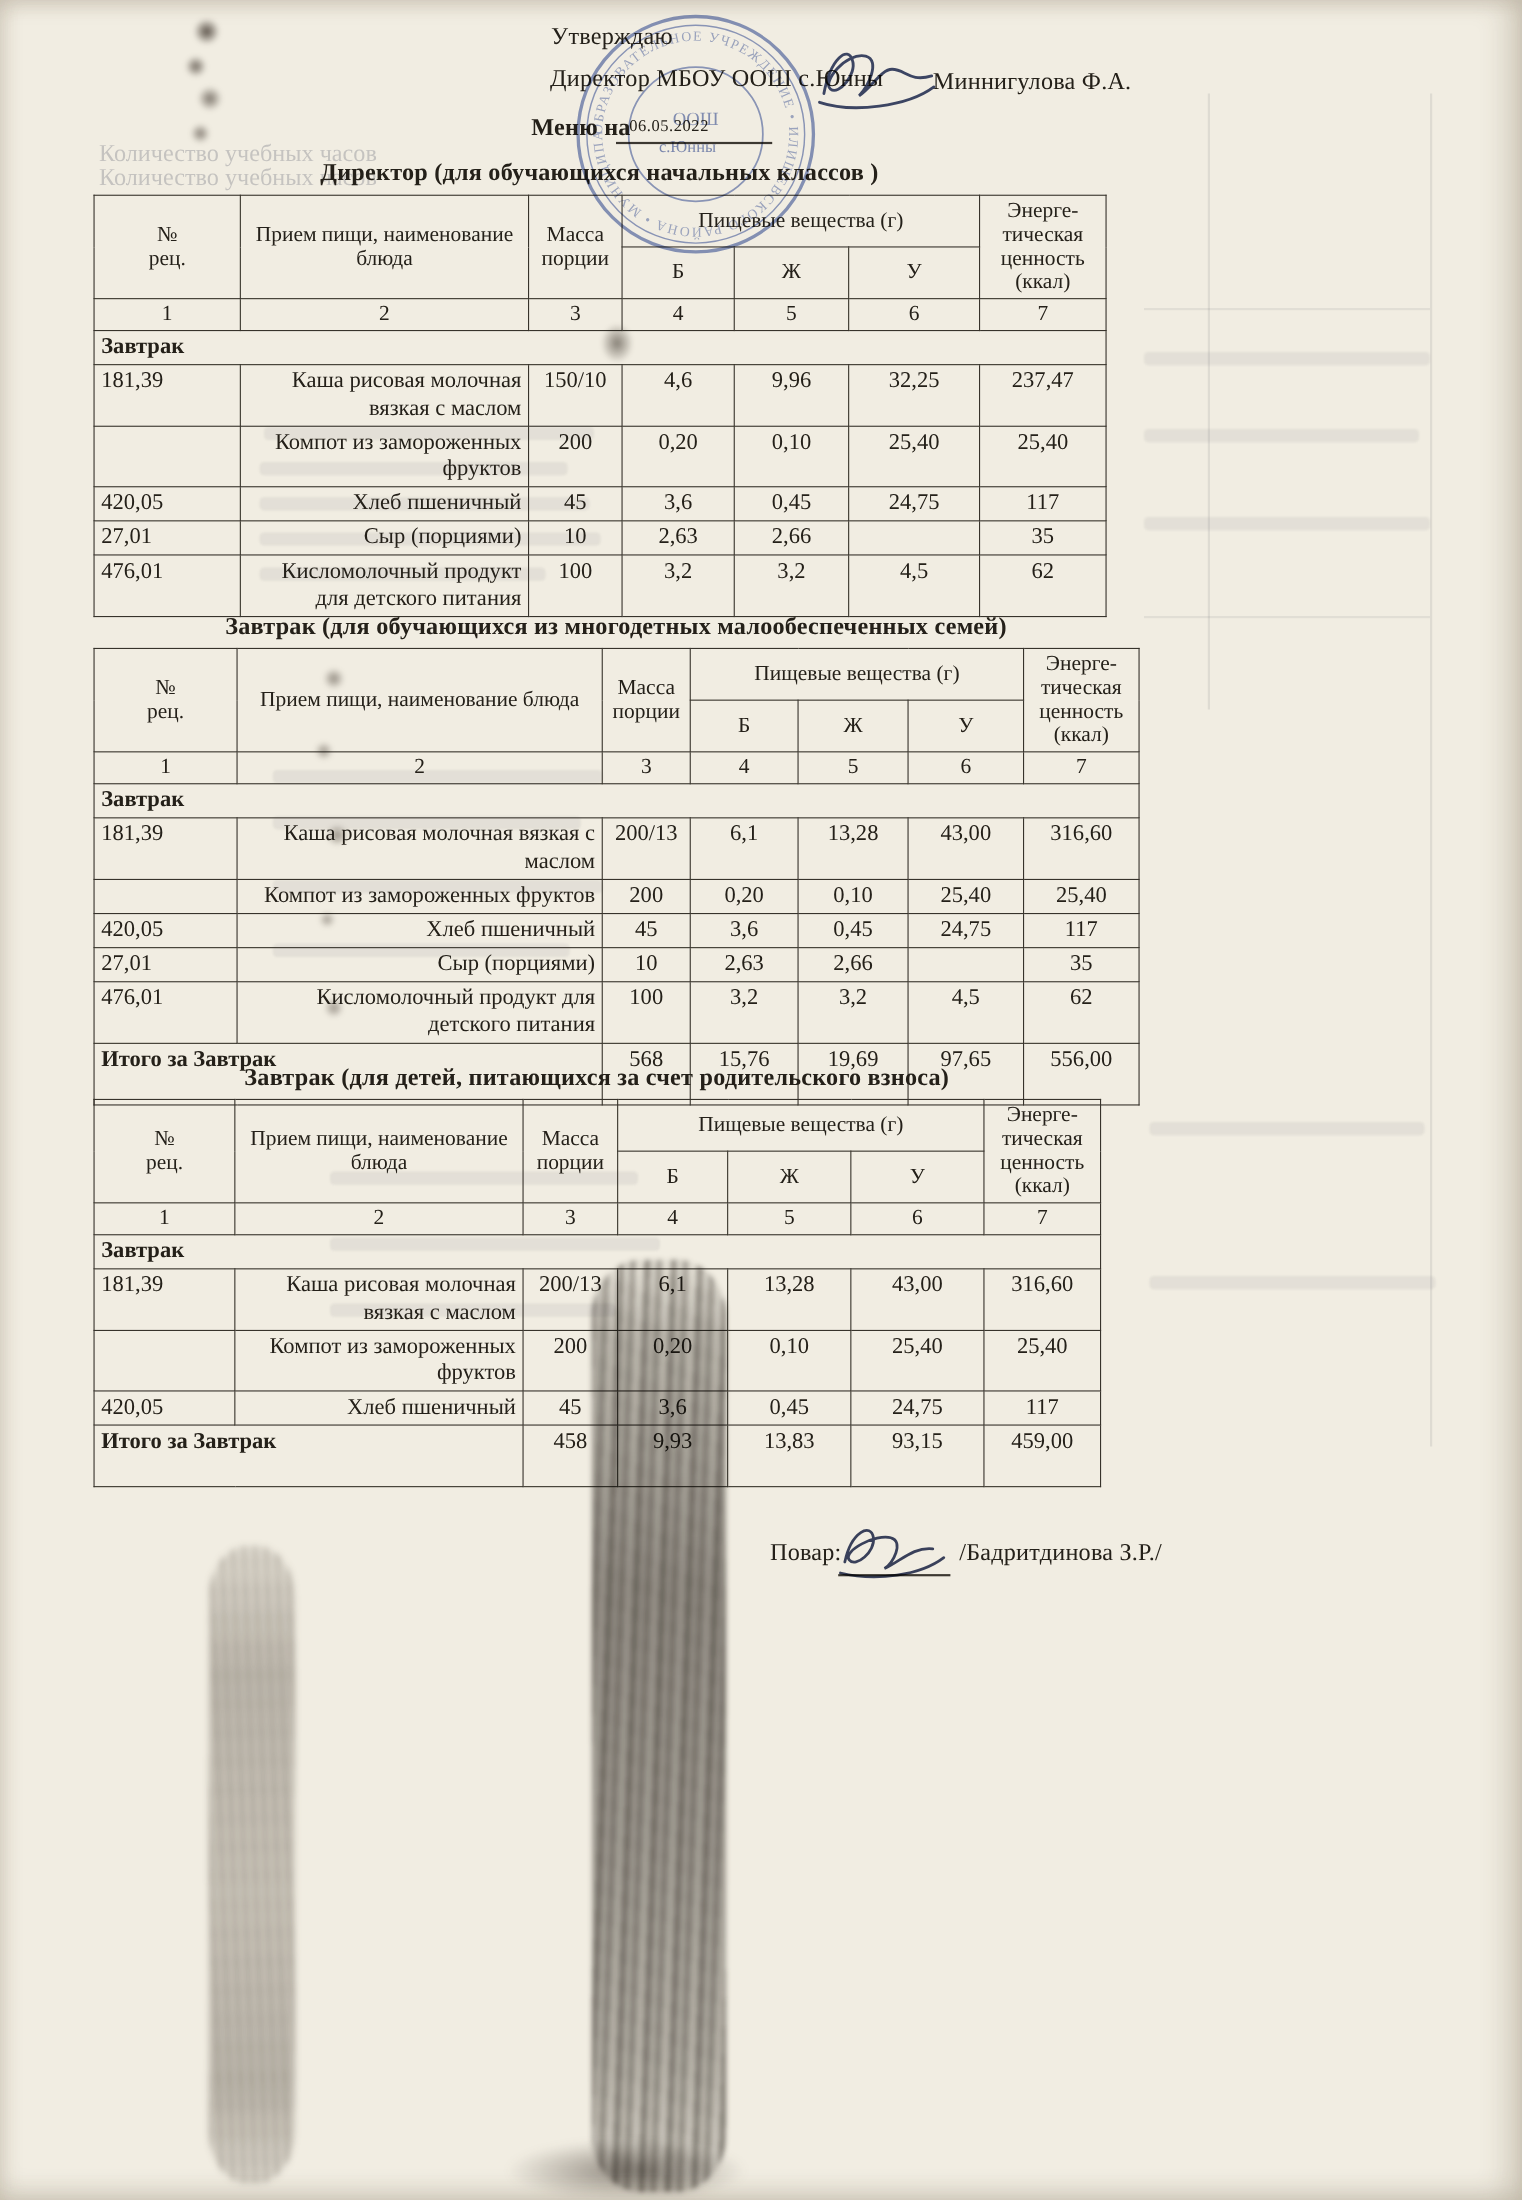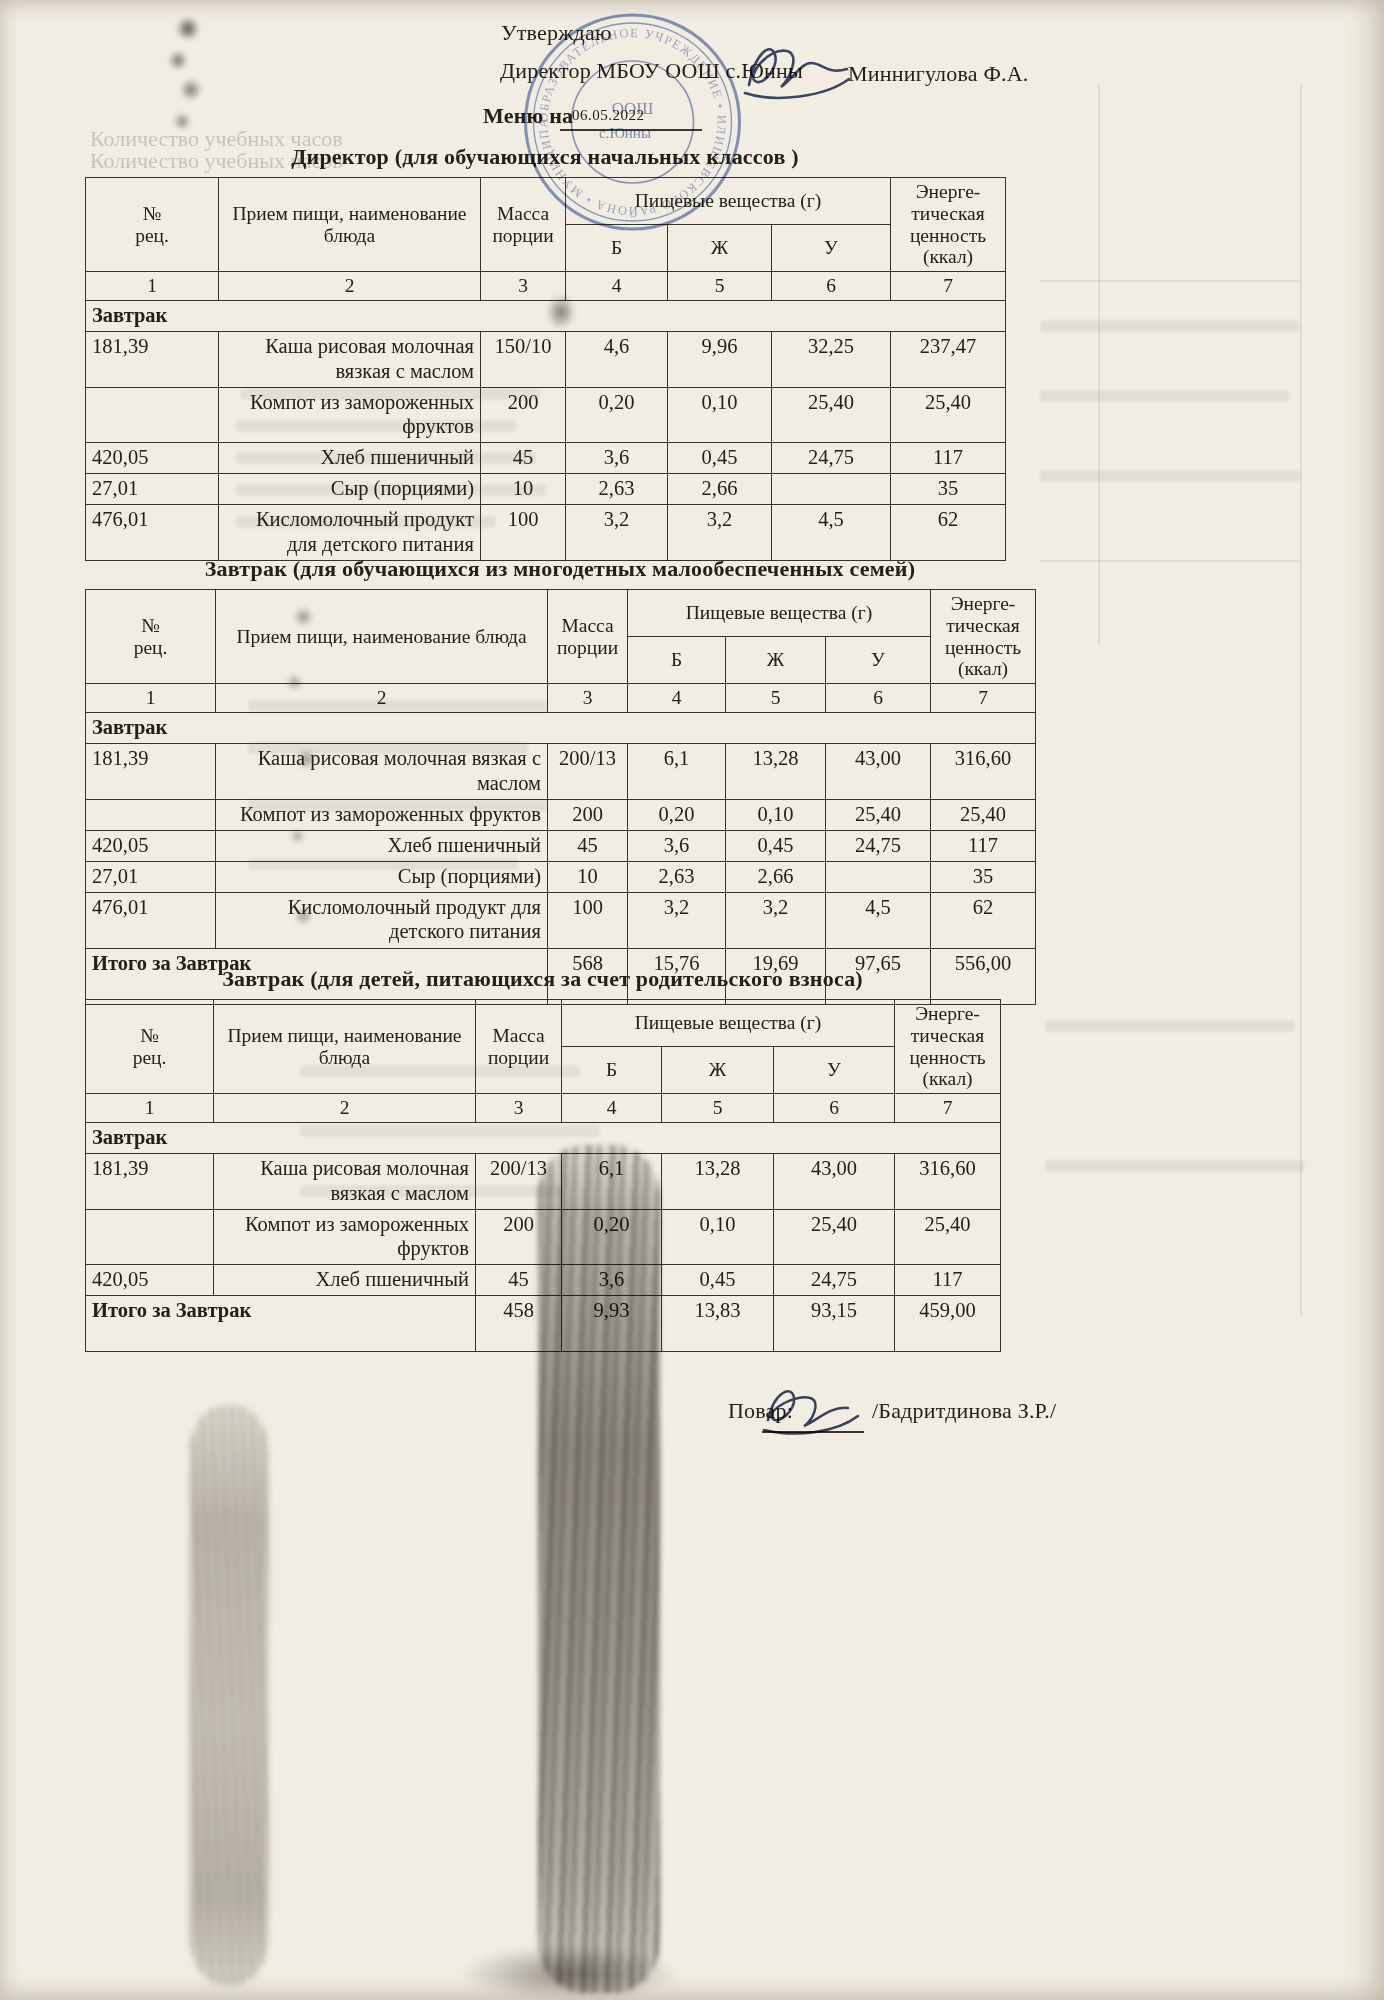--- a/index.html
+++ b/index.html
@@ -391,21 +391,21 @@
           <td class="total-mass">458</td>
           <td class="c">9,93</td>
           <td class="c">13,83</td>
           <td class="c">93,15</td>
           <td class="c">459,00</td>
         </tr>
       </tbody>
     </table>
   </div>
 
-  <div class="abs doc-text z2" style="left:728px; top:1398px;">Повар:</div>
+  <div class="abs doc-text z2" style="left:700px; top:1398px;">Повар:</div>
   <div class="abs uline z2" style="left:762px; top:1431px; width:102px;"></div>
   <div class="abs doc-text z2" style="left:872px; top:1398px;">/Бадритдинова З.Р./</div>
   <svg class="sig" style="left:752px; top:1378px;" width="115" height="62" viewBox="0 0 115 62">
     <g fill="none" stroke="#222c50" stroke-width="2.5" stroke-linecap="round" opacity=".88">
       <path d="M16 42 C22 14 40 6 42 20 C44 32 26 48 20 40 C14 32 44 16 58 20 C70 23 60 44 52 48 C66 42 78 28 96 30"></path>
       <path d="M12 52 C45 60 85 54 106 38"></path>
     </g>
   </svg>
 
   <div class="smudge" id="smudge-topleft"></div>

